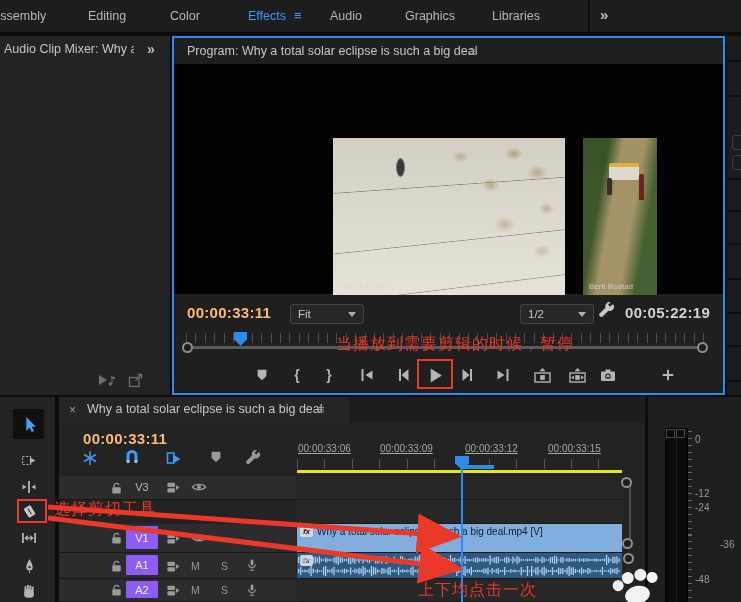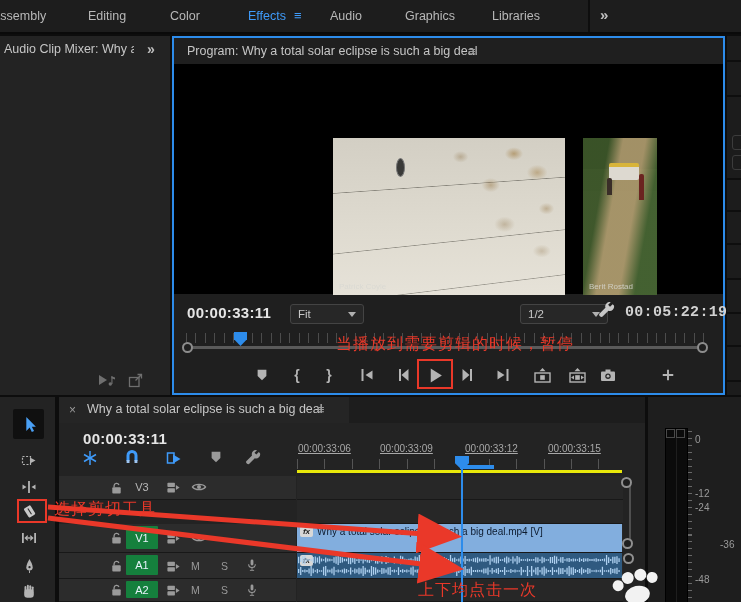--- a/index.html
+++ b/index.html
@@ -36,21 +36,21 @@
       linear-gradient(173deg, transparent 88.6%, rgba(70,68,60,.45) 89%, transparent 89.4%),
       linear-gradient(180deg,#d3cfc4 0%,#dedacf 55%,#e6e2d8 100%);}
   .vidR{position:absolute;left:409px;top:74px;width:74px;height:157px;overflow:hidden;
     background:
       linear-gradient(100deg, rgba(58,82,40,.9) 0 26%, rgba(168,148,106,.95) 40% 62%, rgba(63,92,46,.9) 78%),
       linear-gradient(180deg,#33511f 0 20%,#5d7d3d 20% 34%,#6f8c4c 34% 100%);}
   .vcap{position:absolute;left:6px;bottom:4px;font-size:8px;color:#d8d8d2;opacity:.85;text-align:right;}
   .lens{position:absolute;left:63px;top:20px;width:7px;height:17px;border-radius:50%;background:#3a3a38;border:1px solid #777;}
   .bus{position:absolute;left:26px;top:25px;width:30px;height:13px;background:#ddd9d0;border-top:4px solid #d8b43a;border-radius:2px;}
   .fig{position:absolute;width:5px;height:17px;background:#3a2e28;border-radius:2px 2px 0 0;}
-  .tcur{font-size:15px;font-weight:bold;color:#e5e5e5;letter-spacing:.3px;}
+  .tcur{font-size:15px;font-weight:bold;color:#fdba74;letter-spacing:.3px;}
   .tdur{font-size:15px;font-weight:bold;color:#d2d2d2;letter-spacing:.3px;}
   .dd{position:absolute;height:20px;background:#272727;border:1px solid #444;border-radius:3px;box-sizing:border-box;
       display:flex;align-items:center;justify-content:space-between;padding:0 7px;font-size:11.5px;color:#c8c8c8;}
   .caret{width:0;height:0;border-left:4px solid transparent;border-right:4px solid transparent;border-top:5px solid #b0b0b0;}
   .scrub-ticks{position:absolute;left:12px;top:295px;width:523px;height:10px;
       background:repeating-linear-gradient(90deg,#4c4c4c 0 1px,transparent 1px 9.4px);}
   .scrub-bar{position:absolute;left:14px;top:308px;width:517px;height:3px;background:#5a5a5a;border-radius:2px;}
   .ring{position:absolute;width:7px;height:7px;border:2px solid #8d8d8d;border-radius:50%;background:#1f1f1f;}
   .scaret{position:absolute;left:60px;top:294px;width:13px;height:14px;background:#2d8ceb;
       clip-path:polygon(0 0,100% 0,100% 52%,50% 100%,0 52%);}
@@ -73,21 +73,21 @@
       background:repeating-linear-gradient(90deg,#555 0 1px,transparent 1px 27.4px);}
   .workarea{position:absolute;left:238px;top:73px;width:325px;height:3px;background:#e8e80a;}
   .prevbar{position:absolute;left:401px;top:68px;width:34px;height:4px;background:#2d8ceb;}
   .phead{position:absolute;left:396px;top:59px;width:14px;height:14px;background:#2d8ceb;
       clip-path:polygon(0 0,100% 0,100% 52%,50% 100%,0 52%);}
   .pline{position:absolute;left:402px;top:72px;width:2px;height:133px;background:#2d8ceb;}
   .trow-h{position:absolute;left:0;width:237px;background:#2c2c2c;border-bottom:1px solid #181818;box-sizing:border-box;}
   .trow-c{position:absolute;left:238px;width:326px;background:#272727;border-bottom:1px solid #181818;box-sizing:border-box;}
   .tlabel{position:absolute;left:67px;top:2px;bottom:3px;width:32px;display:flex;align-items:center;justify-content:center;
       font-size:11px;color:#b8b8b8;border-radius:1px;}
-  .tlabel.target{background:#15803d;color:#e8f2fb;}
+  .tlabel.target{background:#8b5cf6;color:#e8f2fb;}
   .ms{position:absolute;top:0;bottom:0;display:flex;align-items:center;font-size:10.5px;color:#9a9a9a;}
   .thicon{position:absolute;width:16px;height:15px;}
   .clipV{position:absolute;left:238px;top:127px;width:325px;height:28px;background:#82aede;overflow:hidden;}
   .clipA{position:absolute;left:238px;top:156px;width:325px;height:25px;background:#2f5a80;overflow:hidden;}
   .fxbadge{position:absolute;left:3px;top:2px;width:13px;height:11px;background:#d8d8d8;color:#1c1c1c;
       font-size:8px;font-style:italic;font-weight:bold;display:flex;align-items:center;justify-content:center;border-radius:2px;}
   .cliplabel{position:absolute;left:20px;top:2px;font-size:10px;color:#0d1b2e;white-space:nowrap;}
   .wave{position:absolute;left:1px;width:322px;height:10px;}
   .scrollline{position:absolute;left:570px;top:86px;width:2px;height:60px;background:#4f4f4f;}
   .sring{position:absolute;width:7px;height:7px;border:2px solid #909090;border-radius:50%;background:#1e1e1e;}
@@ -158,30 +158,30 @@
         <div class="fig" style="left:56px;top:36px;height:26px;background:#6b2420;"></div>
         <span class="vcap">Berit Rostad</span>
       </div>
     </div>
 
     <span class="tcur abs" style="left:13px;top:266px;">00:00:33:11</span>
     <div class="dd" style="left:116px;top:266px;width:74px;">
       <span>Fit</span>
       <span class="caret"></span>
     </div>
-    <div class="dd" style="left:346px;top:266px;width:88px;">
+    <div class="dd" style="left:346px;top:266px;width:74px;">
       <span>1/2</span>
       <span class="caret"></span>
     </div>
     <div class="abs" style="left:424px;top:264px;">
       <svg width="17" height="17" viewBox="0 0 16 16">
           <path fill="#c8c8c8" d="M13.8 2 11.3 4.5 9.5 2.7 12 .2a4.1 4.1 0 0 0-5 5.2L2 10.4a2 2 0 1 0 2.8 2.8l5-5a4.1 4.1 0 0 0 5.2-5z"></path>
         </svg>
     </div>
-    <span class="tdur abs" style="left:451px;top:266px;font-family:Liberation Mono, monospace;">00:05:22:19</span>
+    <span class="tdur abs" style="left:451px;top:266px;">00:05:22:19</span>
 
     <div class="scrub-ticks"></div>
     <div class="scrub-bar"></div>
     <div class="ring" style="left:8px;top:304px;"></div>
     <div class="ring" style="left:523px;top:304px;"></div>
     <div class="scaret"></div>
 
     <div class="tbtn" style="left:77px;">
       <svg width="14" height="14" viewBox="0 0 16 14">
           <path fill="#b4b4b4" d="M3 1h10v7l-5 5-5-5z"></path>

